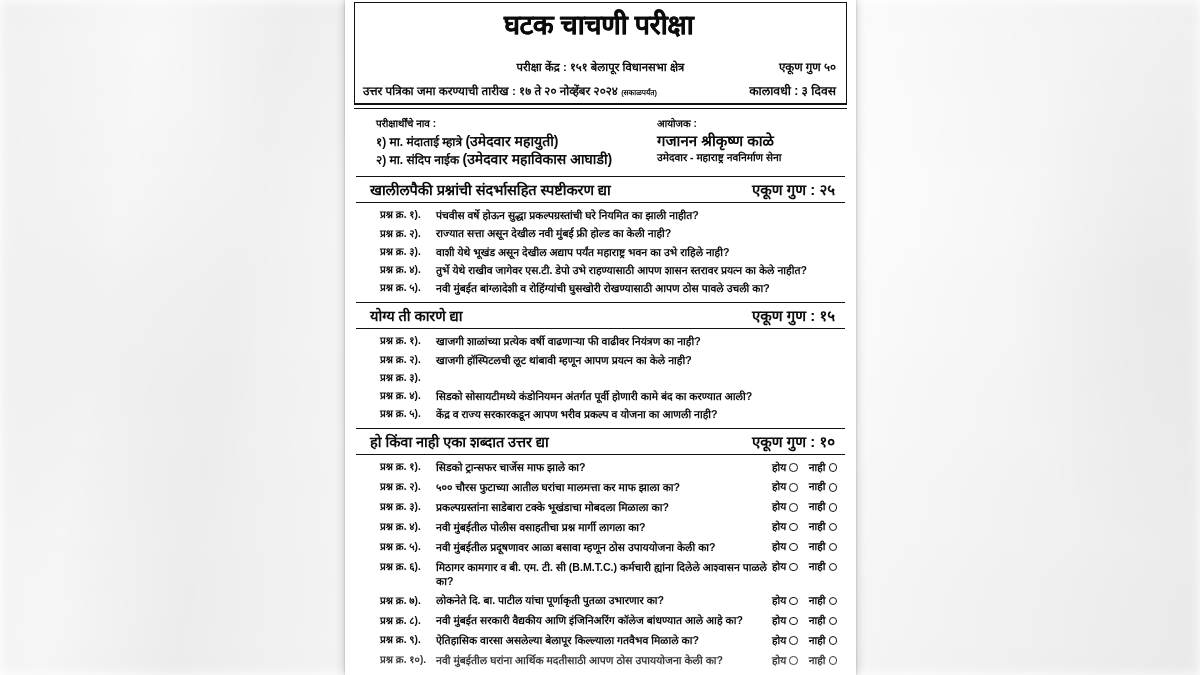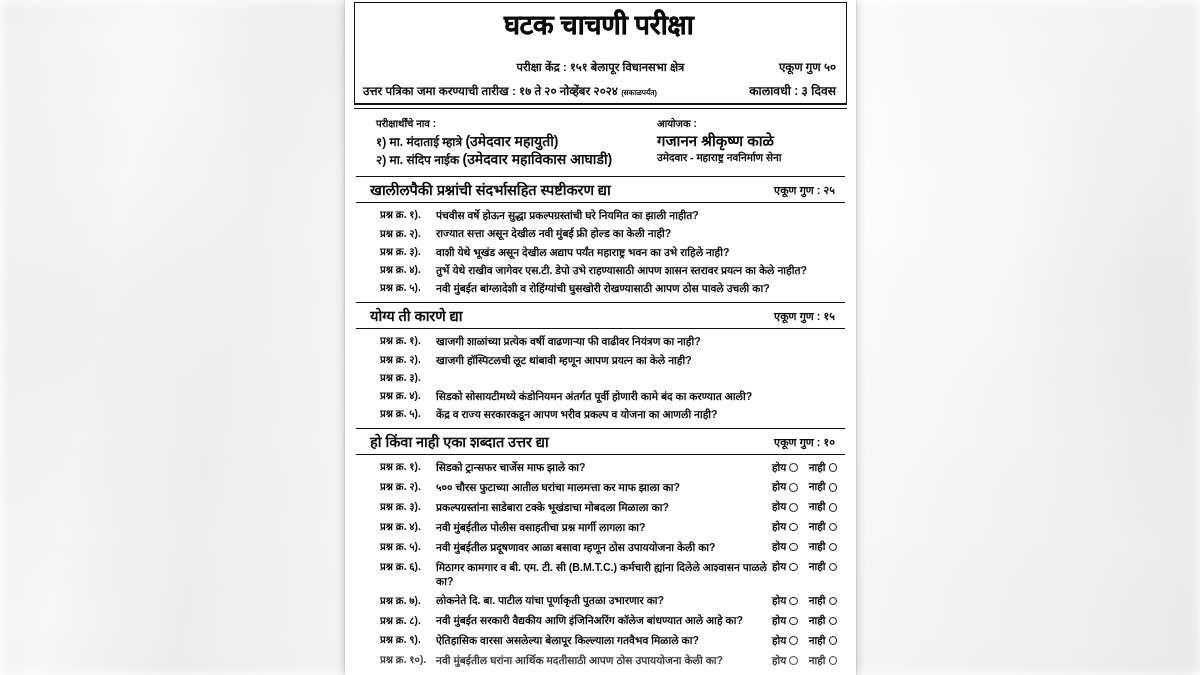--- a/index.html
+++ b/index.html
@@ -169,21 +169,21 @@
     border-bottom: 1.5px solid #111;
     padding: 2px 10px 3px 14px;
     margin: 0 2px;
   }
   .section-title {
     font-size: 14.6px;
     font-weight: bold;
     letter-spacing: -0.1px;
   }
   .section-marks {
-    font-size: 11px;
+    font-size: 15px;
     font-weight: bold;
     white-space: nowrap;
   }
 
   .qlist { padding: 5px 10px 0 26px; }
   .qrow {
     display: flex;
     align-items: flex-start;
     font-size: 10.6px;
     line-height: 1.33;

